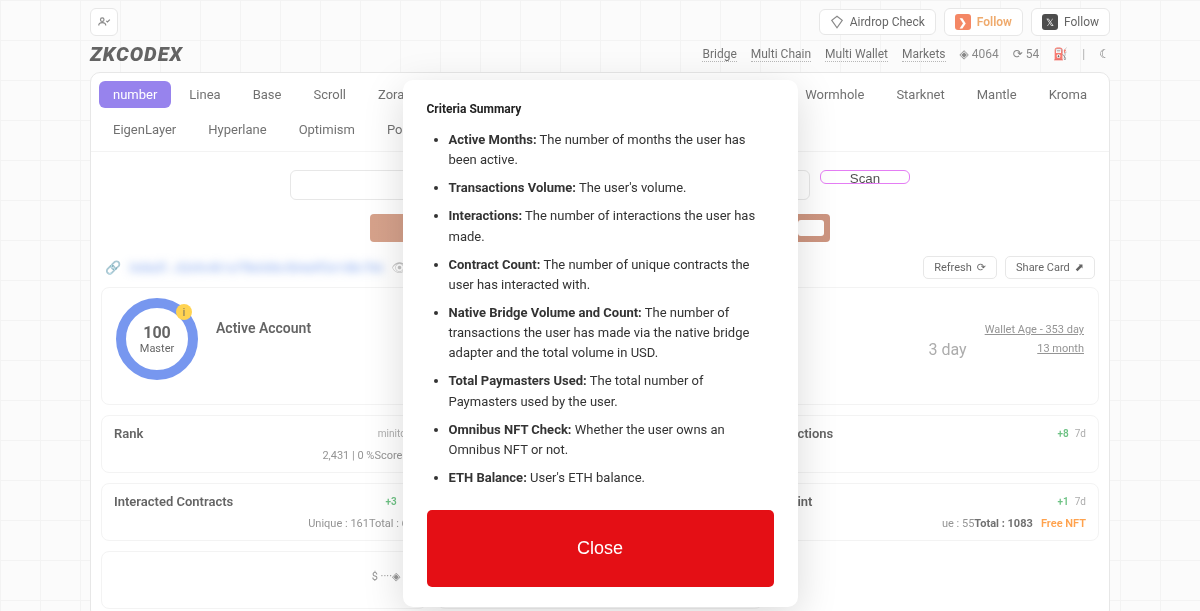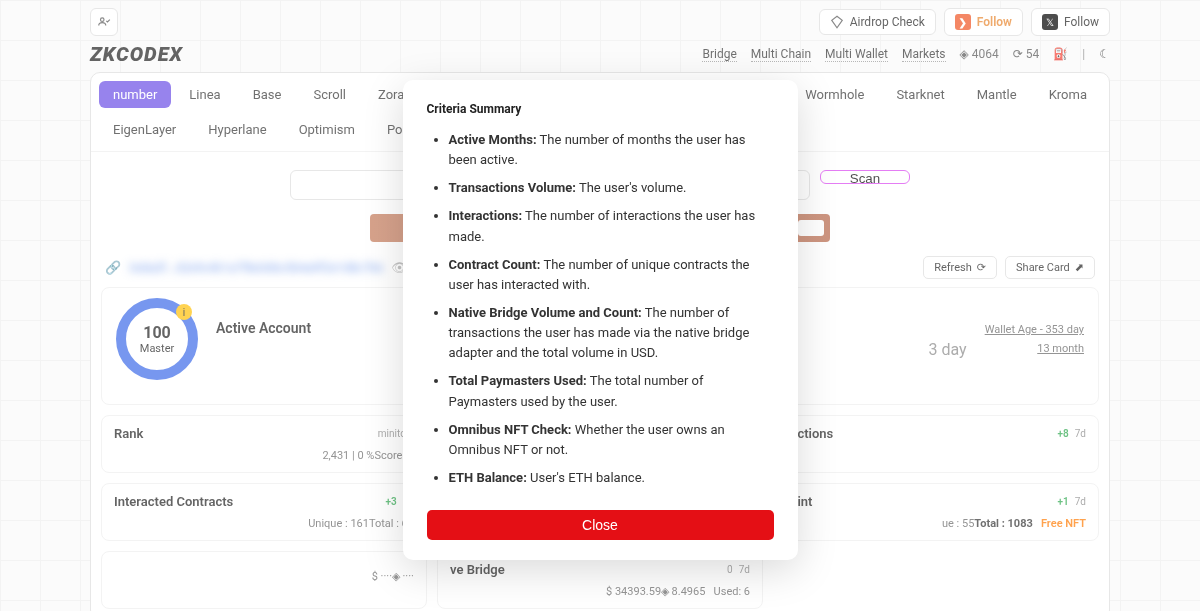--- a/index.html
+++ b/index.html
@@ -48,21 +48,21 @@
 .green{color:#2fa84f;font-weight:600;}
 .orange{color:#e8862e;font-weight:600;}
 .orange2{color:#ff7a00;font-weight:600;}
 .eth::before{content:"\25C8";margin-right:2px;}
 .modal-back{position:absolute;inset:0;background:rgba(255,255,255,0.3);display:flex;align-items:flex-start;justify-content:center;padding-top:80px;}
 .modal{width:395px;background:#fff;border-radius:10px;box-shadow:0 10px 40px rgba(0,0,0,0.15);padding:22px 24px 20px 24px;}
 .modal h2{font-size:12px;font-weight:700;margin-bottom:14px;}
 .modal ul{list-style:disc;padding-left:22px;}
 .modal li{font-size:13px;line-height:1.55;margin-bottom:8px;color:#333;}
 .modal li b{font-weight:700;}
-.close-btn{width:100%;background:#e40f15;color:#fff;border:none;padding:7px 0;border-radius:5px;font-size:14px;margin-top:14px;cursor:pointer;}
+.close-btn{width:100%;background:#e40f15;color:#fff;border:none;padding:28px 0;border-radius:5px;font-size:18px;margin-top:14px;cursor:pointer;}
 .svg-ic{width:14px;height:14px;}
 </style>
 </head>
 <body>
 
 <div class="page">
   <div class="topbar">
     <div class="topbar-left">
       <div class="icon-btn">
         <svg class="svg-ic" viewBox="0 0 24 24" fill="none" stroke="#555" stroke-width="2">

